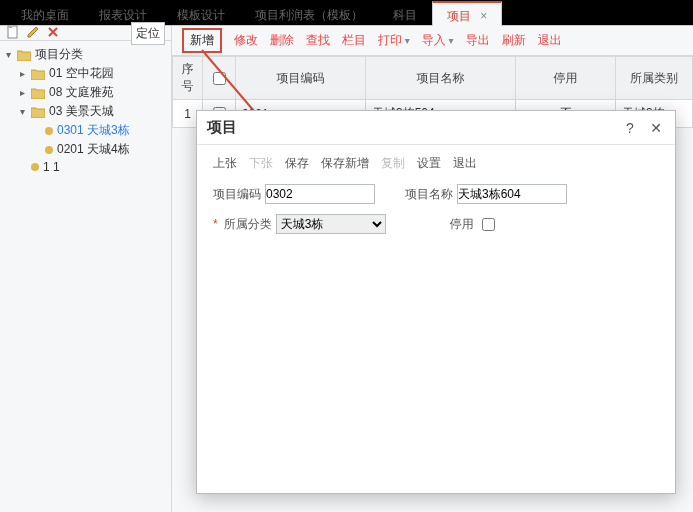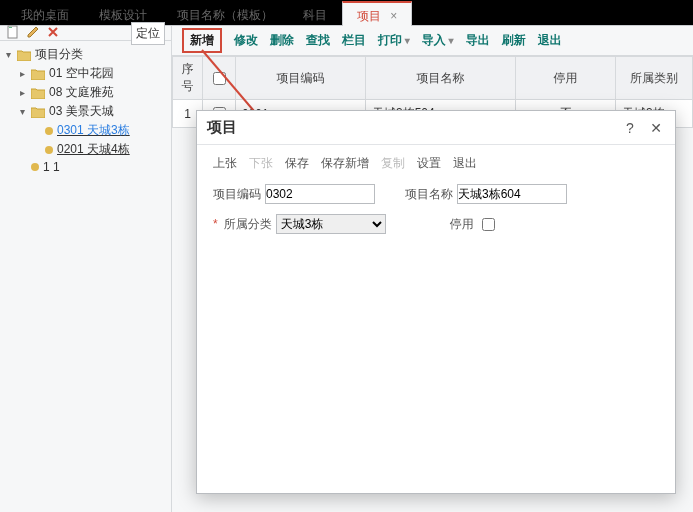--- a/index.html
+++ b/index.html
@@ -96,39 +96,38 @@
   .leaf {
     width: 8px;
     height: 8px;
     background: #e0b84e;
     border-radius: 50%;
     display: inline-block;
   }
   .tree-row.selected .label { color: #2a7de0; font-weight: 500; }
   .ind0 { padding-left: 0px; }
   .ind1 { padding-left: 14px; }
-  .ind2 { padding-left: 28px; text-decoration: underline; }
+  .ind2 { padding-left: 28px; }
   
   .content {
     flex: 1;
     display: flex;
     flex-direction: column;
     position: relative;
   }
   .toolbar {
     display: flex;
     align-items: center;
     gap: 12px;
     height: 30px;
     padding: 0 10px;
     border-bottom: 1px solid #d6d9dc;
     background: #f6f7f8;
-    font-weight: bold;
-  }
-  .toolbar .btn { cursor: pointer; color: #0f766e; }
+  }
+  .toolbar .btn { cursor: pointer; color: #ef4444; }
   .toolbar .btn.highlight {
     border: 2px solid #d24a3a;
     padding: 2px 6px;
     color: #222;
   }
   .dd::after { content: " ▾"; font-size: 10px; color: #888; }
   .grid {
     border-collapse: collapse;
     width: 100%;
     background: #3b82f6;
@@ -204,22 +203,23 @@
     top: 44px;
     pointer-events: none;
   }
   .icon-svg { display: inline-block; vertical-align: middle; }
 </style>
 </head>
 <body>
 
 <div class="top-tabs">
   <div class="top-tab"><span>我的桌面</span></div>
+  <div class="top-tab"><span>报表设计</span></div>
   <div class="top-tab"><span>模板设计</span></div>
-  <div class="top-tab"><span>项目名称（模板）</span></div>
+  <div class="top-tab"><span>项目利润表（模板）</span></div>
   <div class="top-tab"><span>科目</span></div>
   <div class="top-tab active">
     <span>项目</span>
     <span class="close-x">×</span>
   </div>
 </div>
 
 <div class="main">
 
   <div class="sidebar">

